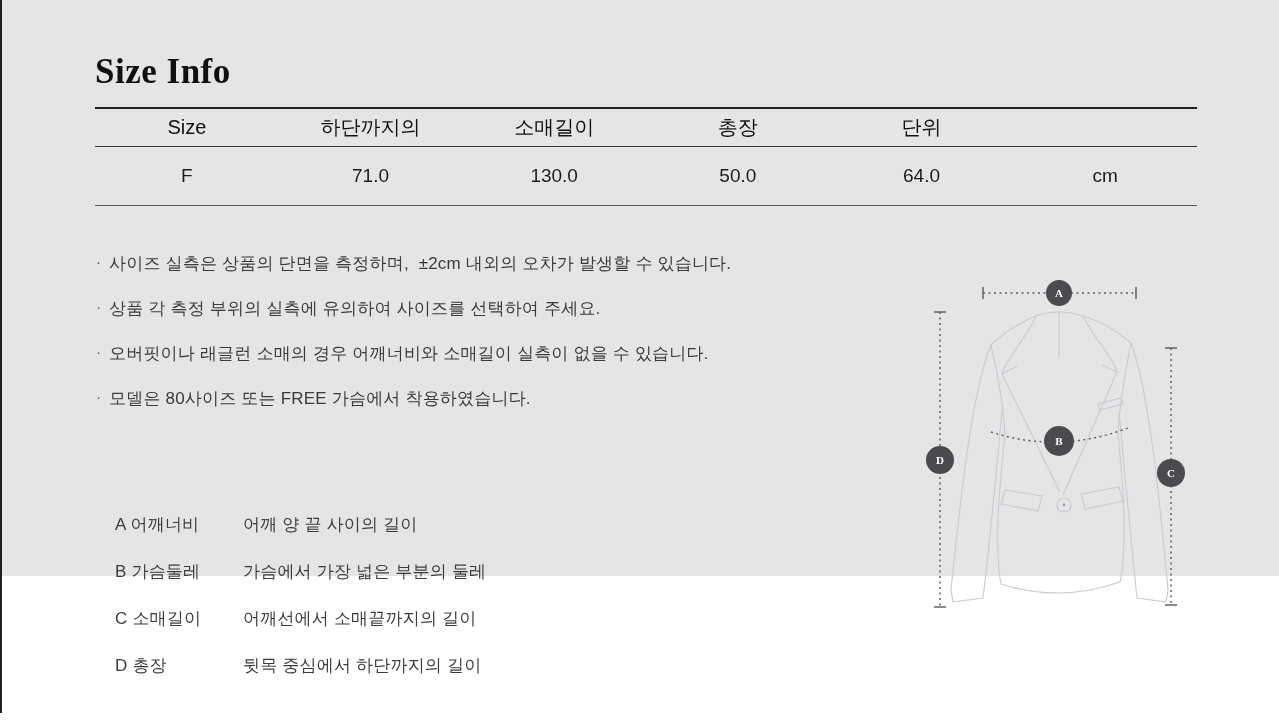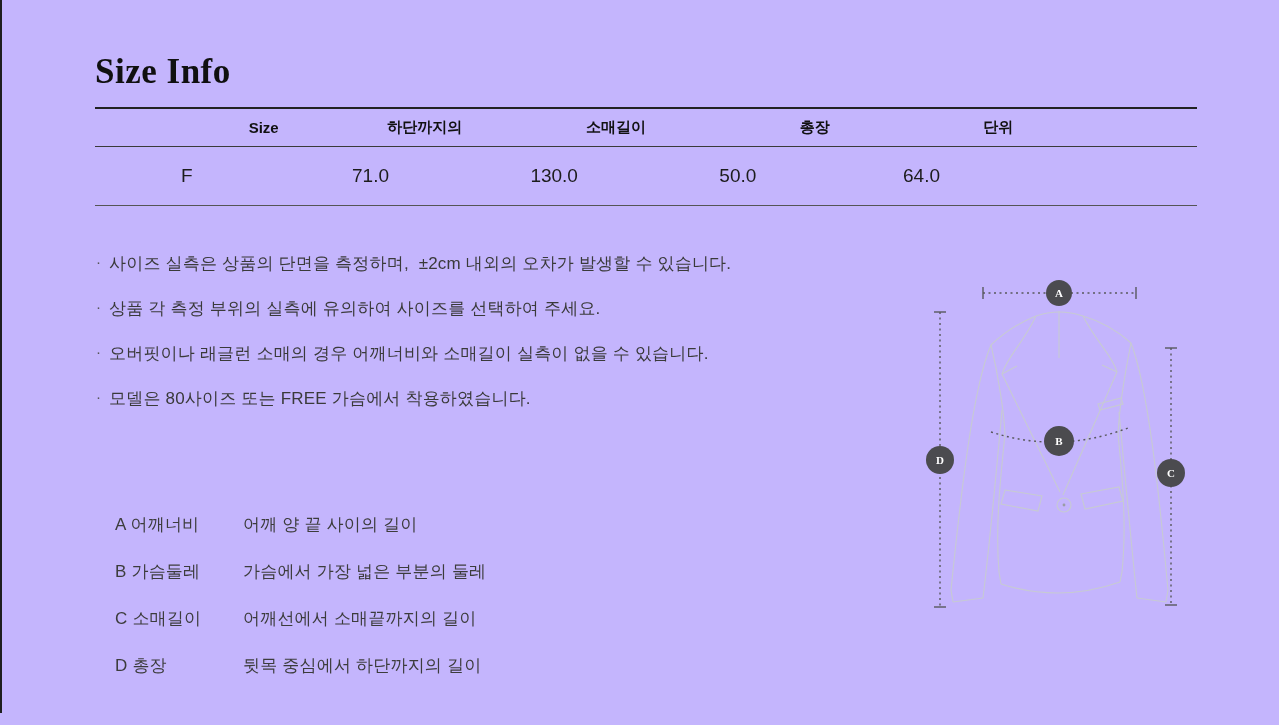--- a/index.html
+++ b/index.html
@@ -8,22 +8,22 @@
     background: #ffffff;
     width: 1279px;
     height: 725px;
     overflow: hidden;
     font-family: "Liberation Sans", "DejaVu Sans", sans-serif;
     -webkit-font-smoothing: antialiased;
   }
   .canvas {
     position: relative;
     width: 1279px;
-    height: 725px;
-    background: #c4b5fd;
+    height: 576px;
+    background: #e5e5e5;
   }
   .left-edge-line {
     position: absolute;
     left: 0; top: 0;
     width: 2px; height: 713px;
     background: #1f1f1f;
   }
   .page-title {
     position: absolute;
     left: 95px; top: 52px;
@@ -42,23 +42,23 @@
     border-bottom: 1px solid #555555;
   }
   .size-table .thead {
     display: grid;
     grid-template-columns: repeat(6, 1fr);
     height: 37px;
     align-items: center;
     border-bottom: 1px solid #3a3a3a;
   }
   .size-table .thead .cell {
-    text-align: right;
-    font-weight: 700;
-    font-size: 15px;
+    text-align: center;
+    font-weight: 400;
+    font-size: 20px;
     color: #111111;
   }
   .size-table .trow {
     display: grid;
     grid-template-columns: repeat(6, 1fr);
     height: 58px;
     align-items: center;
   }
   .size-table .trow .cell {
     text-align: center;
@@ -134,20 +134,21 @@
       <div class="cell">소매길이</div>
       <div class="cell">총장</div>
       <div class="cell">단위</div>
     </div>
     <div class="trow">
       <div class="cell">F</div>
       <div class="cell">71.0</div>
       <div class="cell">130.0</div>
       <div class="cell">50.0</div>
       <div class="cell">64.0</div>
+      <div class="cell">cm</div>
     </div>
   </div>
 
   <div class="notes">
     <div class="note-line">
       <span class="bullet">·</span>
       <span>사이즈 실측은 상품의 단면을 측정하며,  ±2cm 내외의 오차가 발생할 수 있습니다.</span>
     </div>
     <div class="note-line">
       <span class="bullet">·</span>

